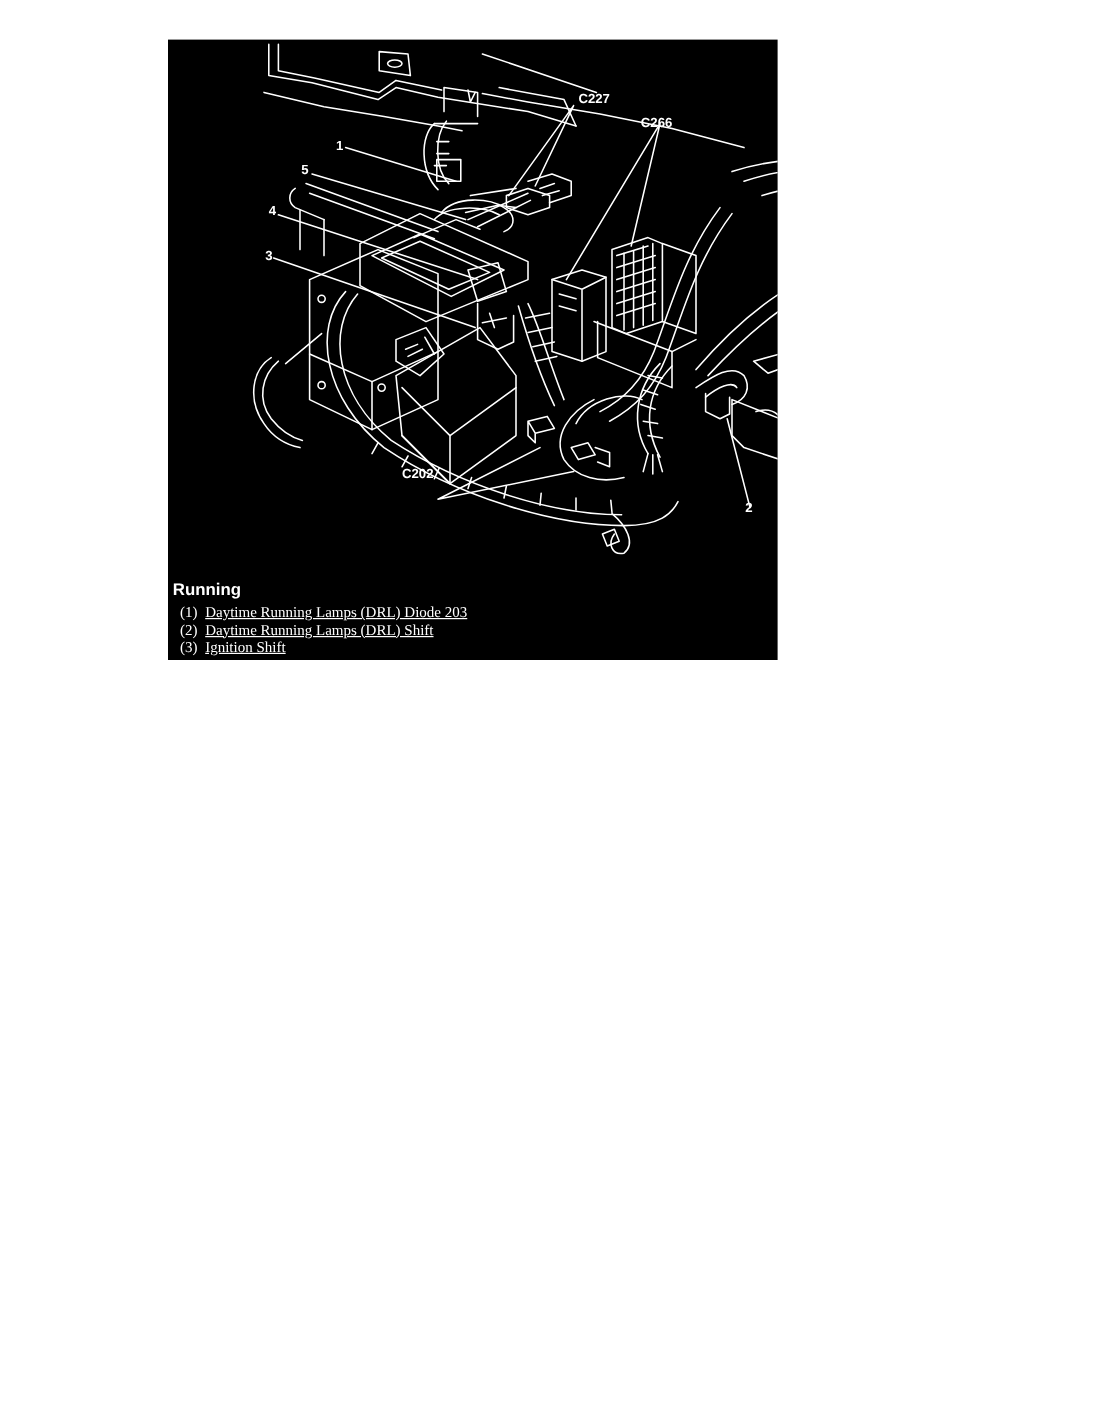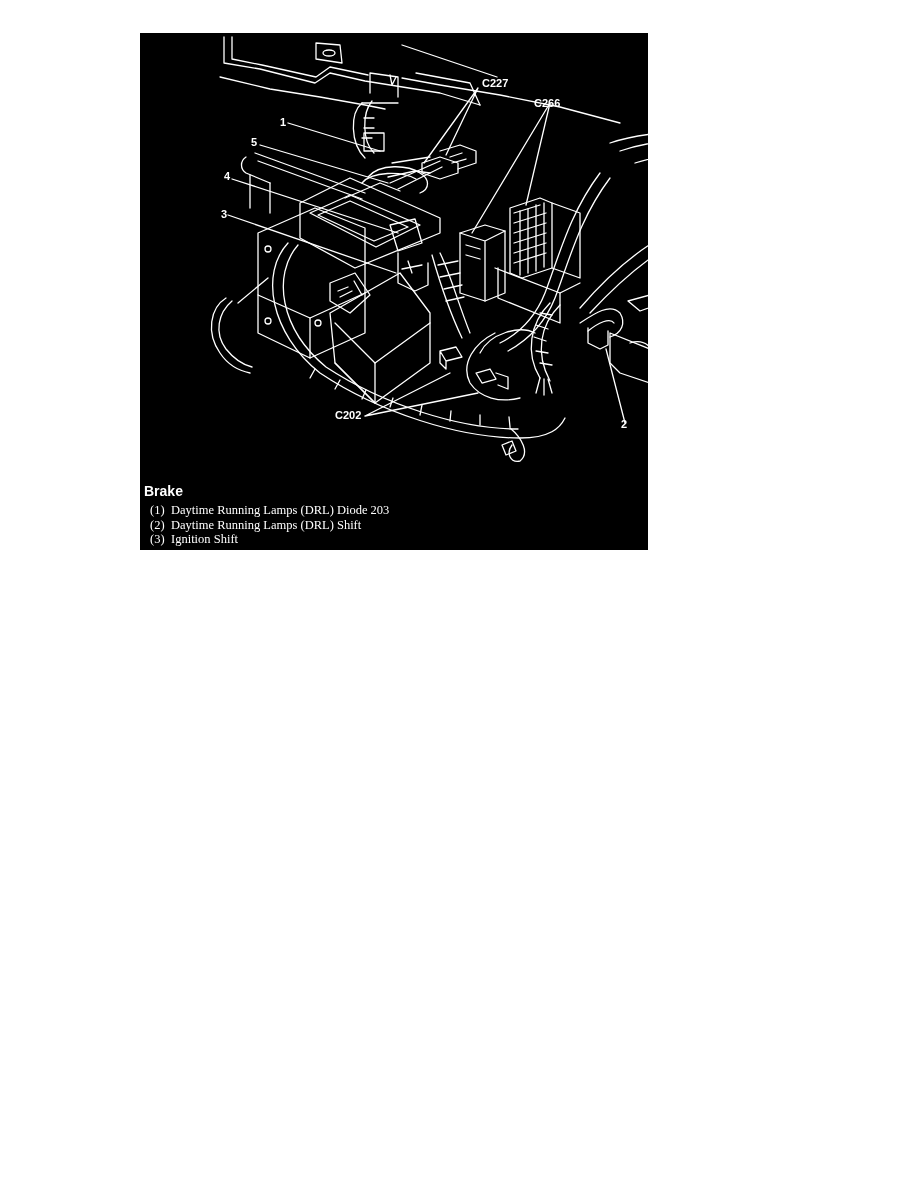--- a/index.html
+++ b/index.html
@@ -14,21 +14,21 @@
     font-weight: bold; font-size: 11px; line-height: 11px; white-space: nowrap;
   }
   .legend-title {
     position: absolute; left: 4px; top: 450px; color: #ffffff;
     font-family: "Liberation Sans", sans-serif; font-weight: bold; font-size: 14px;
   }
   .legend-col {
     position: absolute; top: 470px; color: #ffffff;
     font-family: "Liberation Serif", serif; font-size: 12.5px; line-height: 14.5px;
   }
-  .legend-col.left { left: 10px; }
+  .legend-col.left { left: 10px; text-decoration: underline; }
   .legend-col.right { left: 358px; }
   .legend-item { white-space: nowrap; }
   .legend-num { display: inline-block; width: 21px; }
 </style>
 </head>
 <body>
 
 <div class="figure">
   <svg width="638" height="445" viewBox="0 0 638 445" fill="none" stroke="#ffffff" stroke-width="1.3" stroke-linecap="round" stroke-linejoin="round">
 
@@ -151,24 +151,24 @@
     <path d="M225 383 L310 340 M225 383 L338 360"></path>
     <path d="M485 390 L466 316"></path>
   </svg>
 
   <span class="callout" style="left:342px; top:45px;">C227</span>
   <span class="callout" style="left:394px; top:55px;margin-top:10px;">C266</span>
   <span class="callout" style="left:140px; top:84px;">1</span>
   <span class="callout" style="left:111px; top:104px;">5</span>
   <span class="callout" style="left:84px; top:138px;">4</span>
   <span class="callout" style="left:81px; top:176px;">3</span>
-  <span class="callout" style="left:195px; top:377px;">C202</span>
+  <span class="callout" style="left:195px; top:357px;">C202</span>
   <span class="callout" style="left:481px; top:386px;">2</span>
 
-  <div class="legend-title">Brake</div>
+  <div class="legend-title">Running</div>
 
   <div class="legend-col left">
     <div class="legend-item">
       <span class="legend-num">(1)</span><span>Daytime Running Lamps (DRL) Diode 203</span>
     </div>
     <div class="legend-item">
       <span class="legend-num">(2)</span><span>Daytime Running Lamps (DRL) Shift</span>
     </div>
     <div class="legend-item">
       <span class="legend-num">(3)</span><span>Ignition Shift</span>

